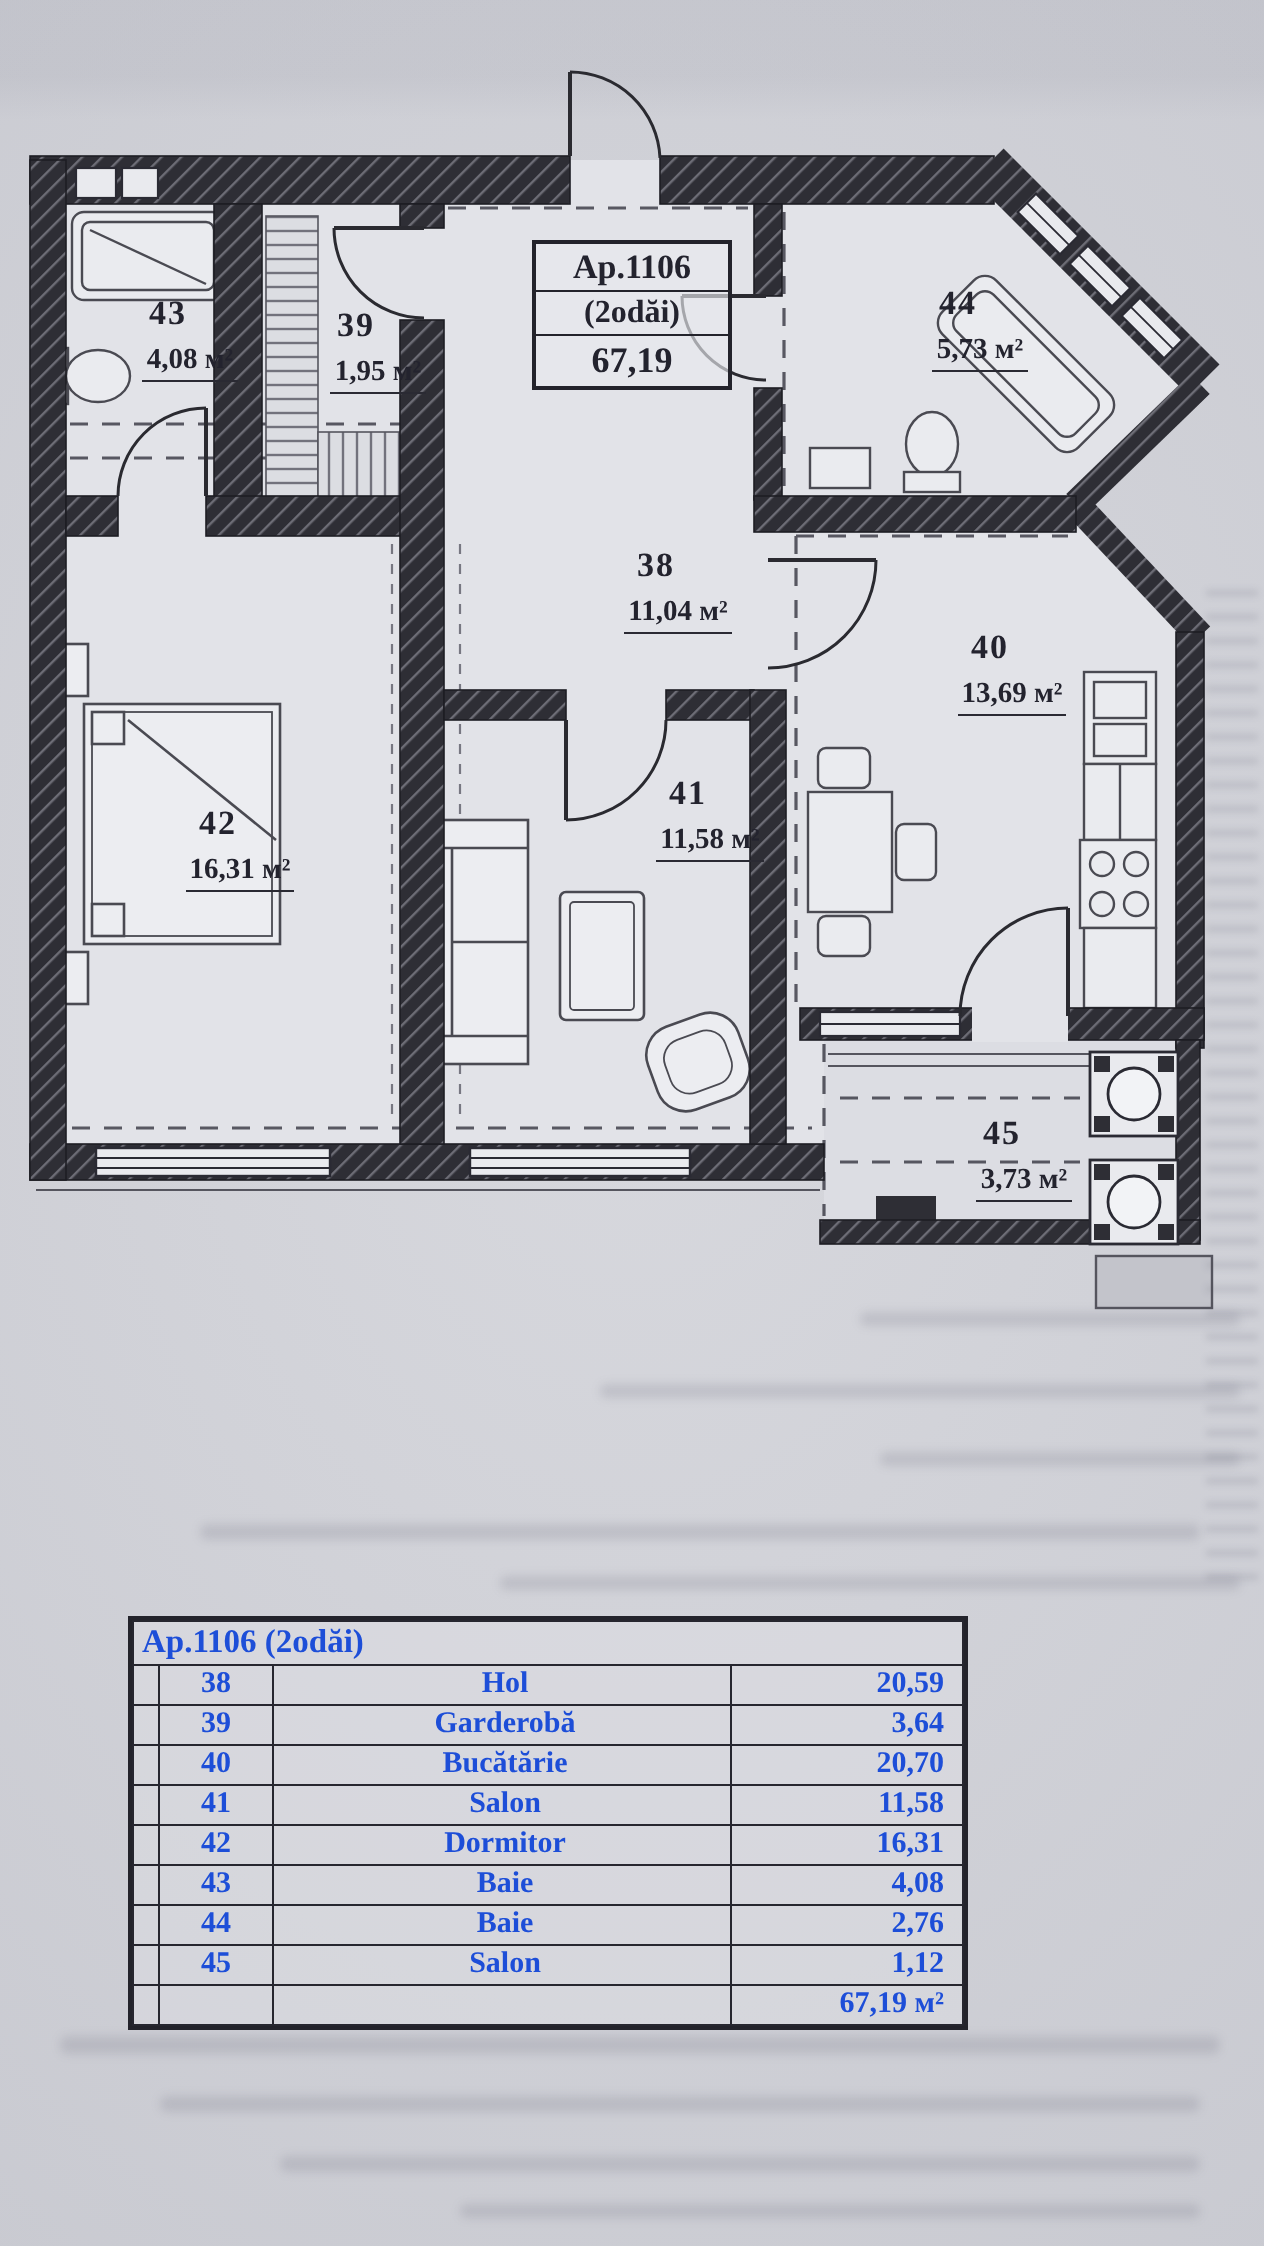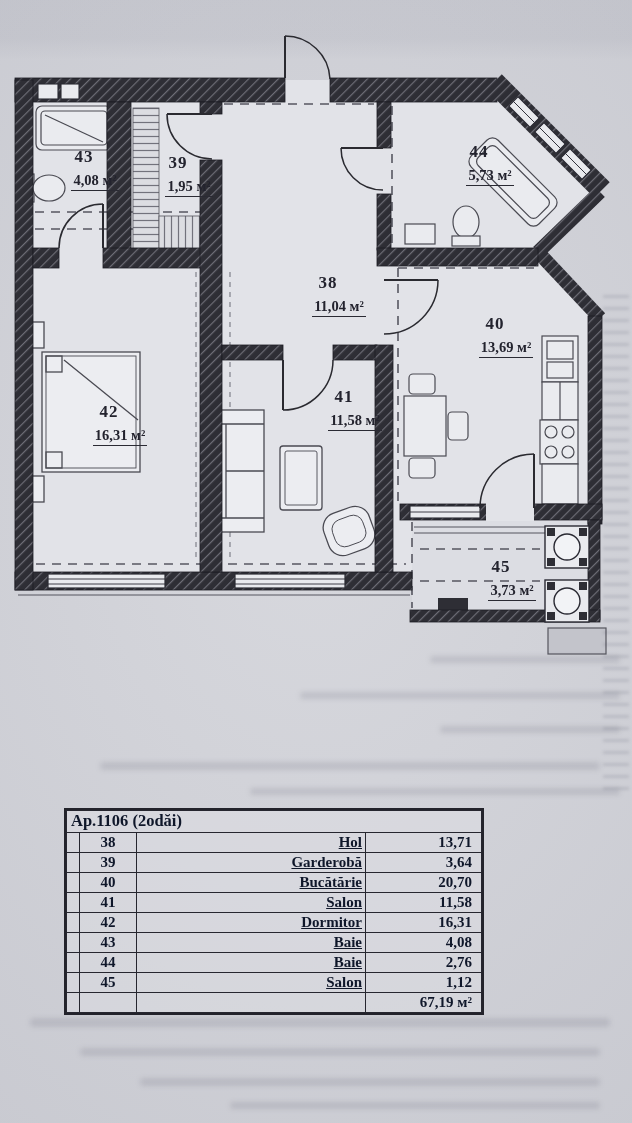--- a/index.html
+++ b/index.html
@@ -28,25 +28,25 @@
     text-align:center;font-weight:bold;
   }
   .title-box .tl{padding:2px 0 1px 0;font-size:17px;border-bottom:1.6px solid #23232b;}
   .title-box .tl2{padding:2px 0 1px 0;font-size:16px;border-bottom:1.6px solid #23232b;}
   .title-box .tl3{padding:2px 0 2px 0;font-size:18px;}
 
   .legend{
     position:absolute;left:64px;top:808px;width:416px;
     border:2.5px solid #23232b;background:rgba(228,229,234,0.35);
   }
-  .legend table{border-collapse:collapse;width:100%;color:#0f172a;}
+  .legend table{border-collapse:collapse;width:100%;color:#1d4ed8;}
   .legend td{border:1.6px solid #26262f;font-size:15px;font-weight:bold;height:19px;padding:0 3px;line-height:1.1;}
   .legend .hdr td{font-size:16.5px;padding:1px 4px;}
   .legend .c-num{text-align:center;}
-  .legend .c-name{text-align:right;padding-left:6px;text-decoration:underline;}
+  .legend .c-name{text-align:center;padding-left:6px;}
   .legend .c-val{text-align:right;padding-right:9px;}
 
   .smudge{position:absolute;background:rgba(84,86,104,0.16);filter:blur(2.5px);border-radius:4px;}
   .bleed-col{position:absolute;left:603px;top:295px;width:26px;height:500px;opacity:.5;filter:blur(1.8px);
     background:repeating-linear-gradient(180deg, rgba(70,72,92,0.30) 0 3px, transparent 3px 12px);}
 </style>
 </head>
 <body>
 
 <div class="paper-shade"></div>
@@ -258,20 +258,25 @@
       <line x1="383" y1="148" x2="341" y2="148" stroke-width="2"></line>
       <path d="M341,148 A42 42 0 0 0 383,190" stroke-width="1.5"></path>
     </g>
     <g>
       <line x1="534" y1="508" x2="534" y2="454" stroke-width="2"></line>
       <path d="M534,454 A54 54 0 0 0 480,508" stroke-width="1.5"></path>
     </g>
   </g>
 </svg>
 
+  <div class="title-box">
+    <div class="tl">Ap.1106</div>
+    <div class="tl2">(2odăi)</div>
+    <div class="tl3">67,19</div>
+  </div>
 
   <div class="room-label" style="left:280px;top:272px">
     <div class="num">38</div>
     <div class="area-line"><span class="area">11,04 м²</span></div>
   </div>
   <div class="room-label" style="left:130px;top:152px">
     <div class="num">39</div>
     <div class="area-line"><span class="area">1,95 м²</span></div>
   </div>
   <div class="room-label" style="left:447px;top:313px">
@@ -309,21 +314,21 @@
         <col>
       </colgroup>
     <tbody>
         <tr class="hdr">
       <td colspan="4">Ap.1106 (2odăi)</td>
     </tr>
     <tr>
       <td></td>
           <td class="c-num">38</td>
       <td class="c-name">Hol</td>
-      <td class="c-val">13,71</td>
+      <td class="c-val">20,59</td>
     </tr>
     <tr>
       <td></td>
           <td class="c-num">39</td>
       <td class="c-name">Garderobă</td>
       <td class="c-val">3,64</td>
     </tr>
     <tr>
       <td></td>
           <td class="c-num">40</td>

